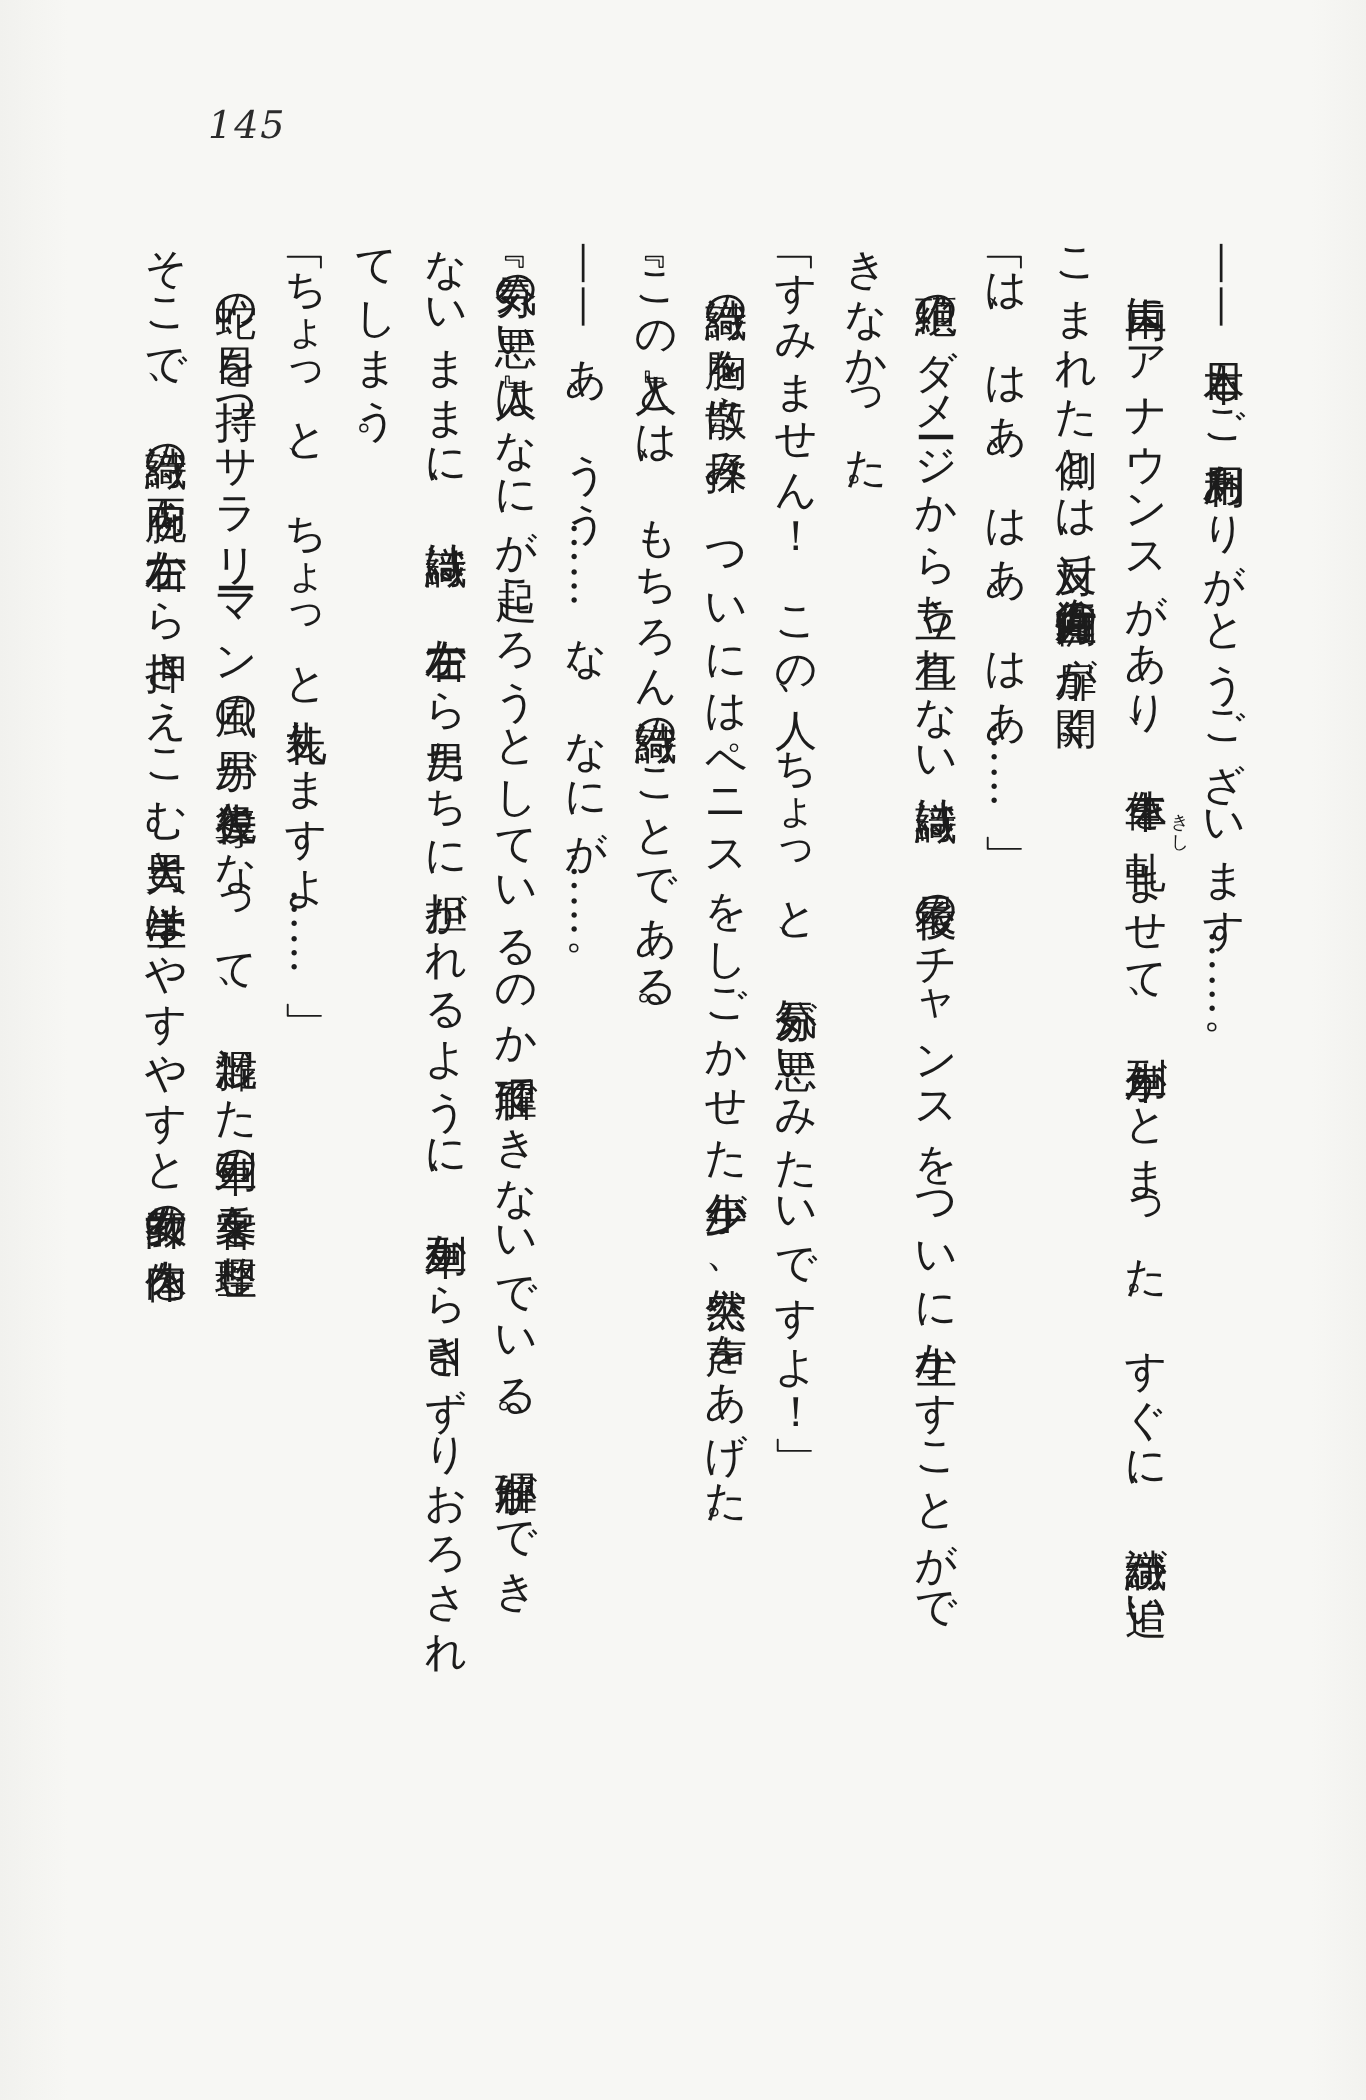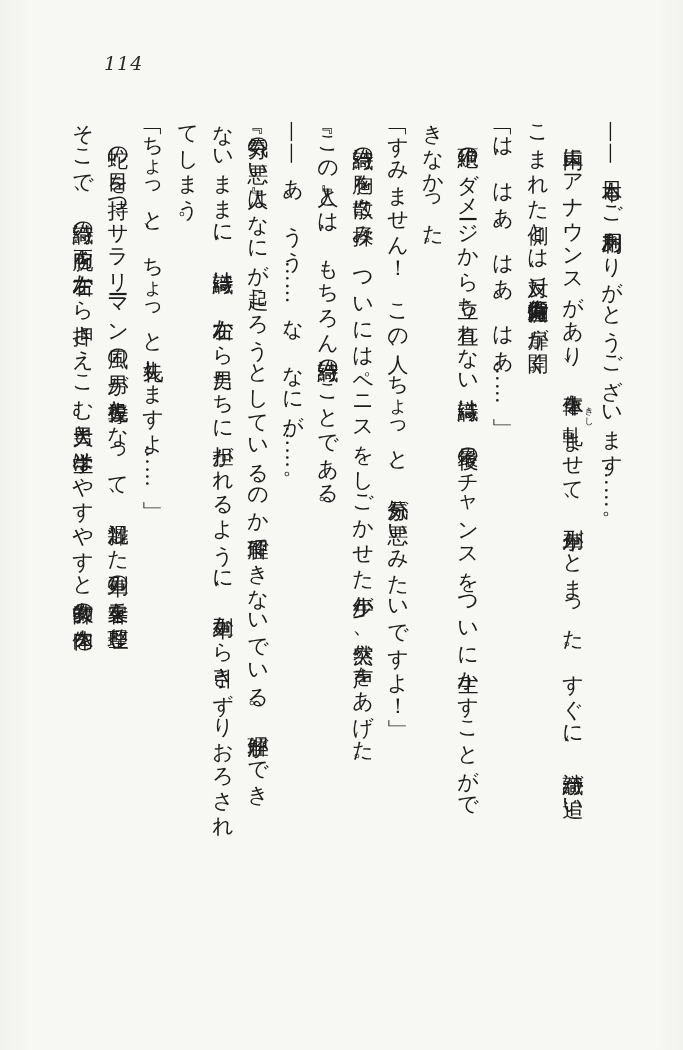--- a/index.html
+++ b/index.html
@@ -53,21 +53,21 @@
   ruby rt {
     font-size: 9px;
     letter-spacing: 0;
     color: #1c1c1c;
   }
 </style>
 </head>
 <body>
 
 <div class="page">
-  <div class="page-number">114</div>
+  <div class="page-number">145</div>
 
   <div class="text-block">
 
       <p class="line indent-dash">——本日もご利用ありがとうございます……。</p>
 
       <p class="line indent-paragraph">車内にアナウンスがあり、車体を<ruby>軋<rt>きし</rt></ruby>ませて、列車がとまった。すぐに、詩織が追い</p>
 
       <p class="line indent-none">こまれた側とは反対、進行方向左側の扉が開く。</p>
 
       <p class="line indent-quote">「は、はあ、はあ、はあ……」</p>

